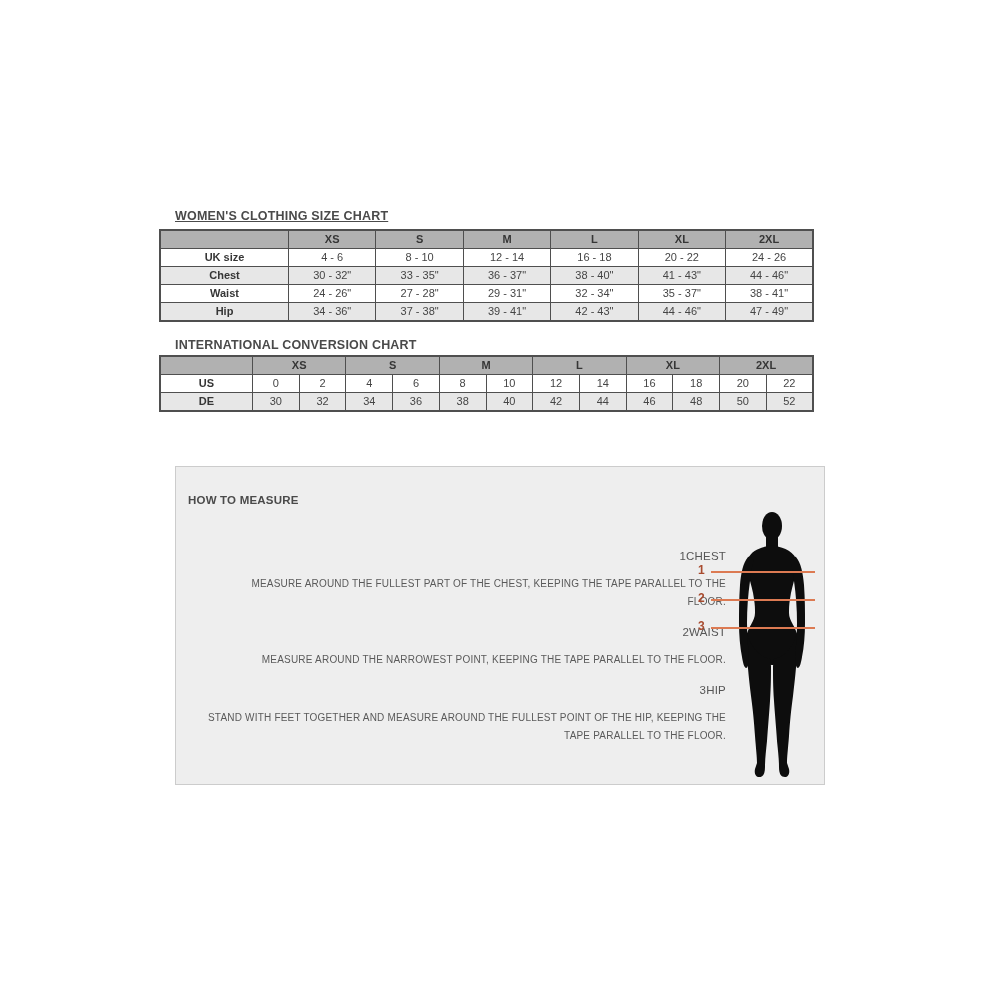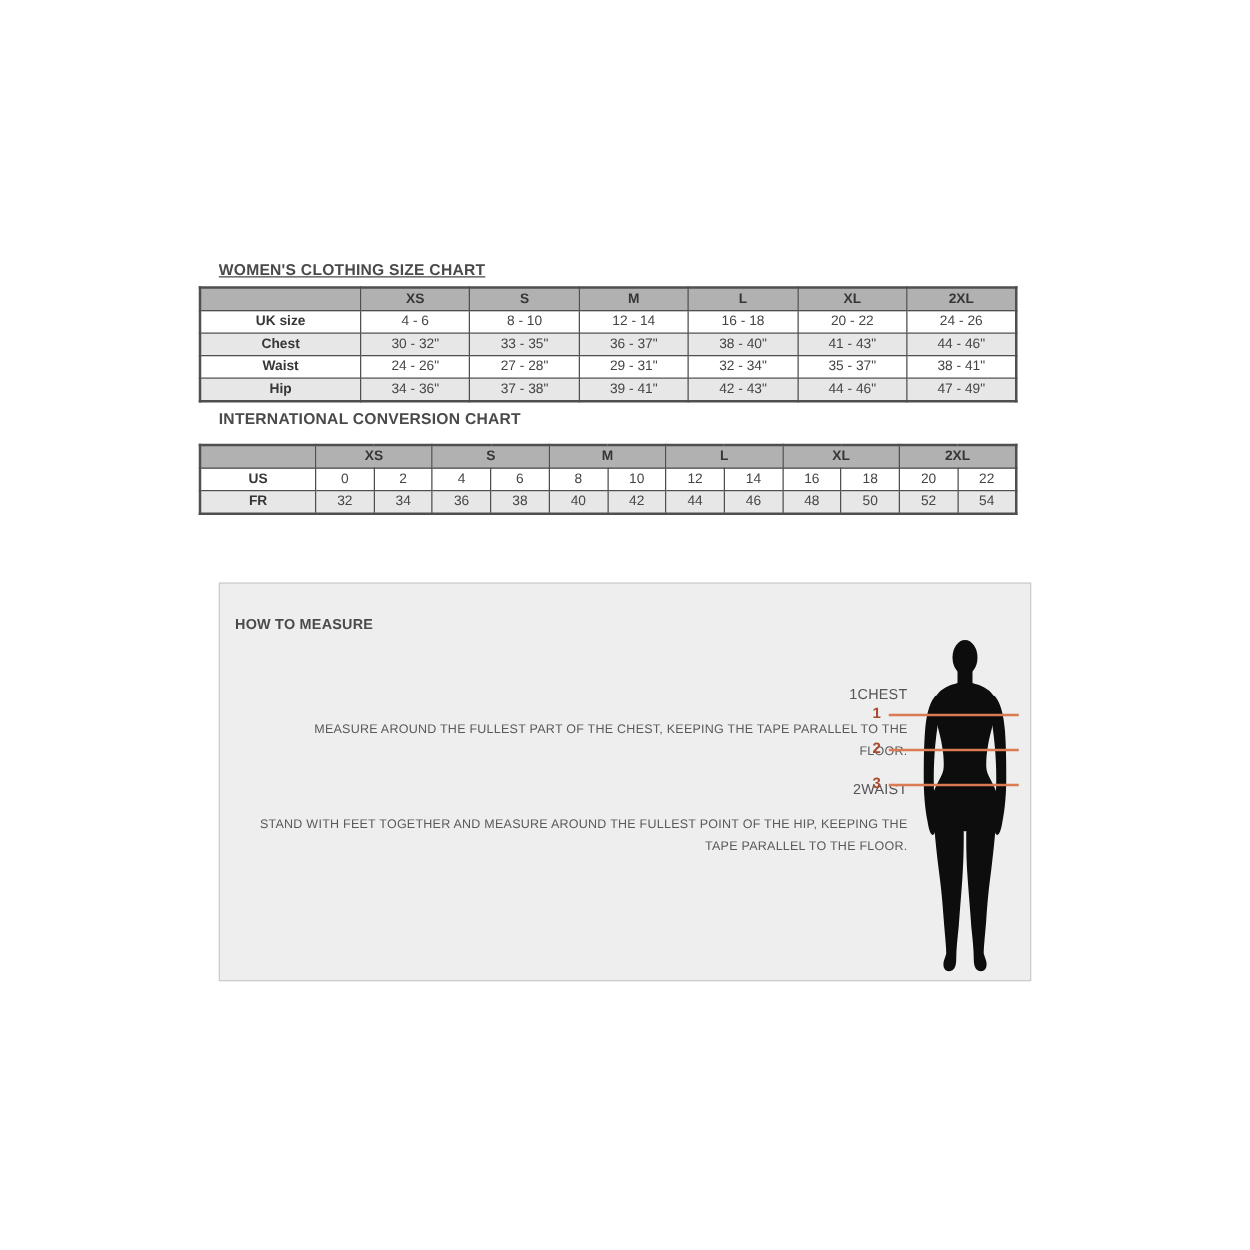--- a/index.html
+++ b/index.html
@@ -5,21 +5,21 @@
   html,body{margin:0;padding:0;background:#fff;}
   .canvas{
     position:relative;width:1000px;height:1000px;background:#fff;
     font-family:"Liberation Sans",sans-serif;color:#474747;overflow:hidden;
   }
   .chart-title{
     position:absolute;left:175px;font-size:12.5px;font-weight:bold;
     color:#4a4a4a;letter-spacing:.2px;white-space:nowrap;
   }
   #title-size{top:209px;text-decoration:underline;}
-  #title-conv{top:328px;}
+  #title-conv{top:338px;}
   table.sizes{
     position:absolute;left:159px;width:655px;border-collapse:collapse;
     table-layout:fixed;border:2px solid var(--table-border,#4f4f4f);
     font-size:11px;color:#454545;
   }
   #size-table{top:229px;}
   #conv-table{top:355px;}
   table.sizes th,table.sizes td{
     border:1px solid var(--table-border,#4f4f4f);
     height:17px;text-align:center;vertical-align:middle;padding:0;line-height:1;
@@ -143,47 +143,49 @@
           <td>8</td>
           <td>10</td>
           <td>12</td>
           <td>14</td>
           <td>16</td>
           <td>18</td>
           <td>20</td>
           <td>22</td>
         </tr>
         <tr>
-          <td class="row-label">FR</td>
+          <td class="row-label">DE</td>
+          <td>30</td>
           <td>32</td>
           <td>34</td>
           <td>36</td>
           <td>38</td>
           <td>40</td>
           <td>42</td>
           <td>44</td>
           <td>46</td>
           <td>48</td>
           <td>50</td>
           <td>52</td>
-          <td>54</td>
         </tr>
       </tbody>
   </table>
 
   <div class="panel">
     <div class="panel-title">HOW TO MEASURE</div>
 
     <div class="steps">
       <p class="step-heading"><span>1</span><span>CHEST</span></p>
       <p class="step-text">MEASURE AROUND THE FULLEST PART OF THE CHEST, KEEPING THE TAPE PARALLEL TO THE
 FLOOR.</p>
 
       <p class="step-heading"><span>2</span><span>WAIST</span></p>
-
+      <p class="step-text">MEASURE AROUND THE NARROWEST POINT, KEEPING THE TAPE PARALLEL TO THE FLOOR.</p>
+
+      <p class="step-heading"><span>3</span><span>HIP</span></p>
       <p class="step-text">STAND WITH FEET TOGETHER AND MEASURE AROUND THE FULLEST POINT OF THE HIP, KEEPING THE
 TAPE PARALLEL TO THE FLOOR.</p>
     </div>
 
     <div class="figure-wrap">
       <svg viewBox="0 0 76 268" xmlns="http://www.w3.org/2000/svg">
         <ellipse class="silhouette" cx="38" cy="15" rx="10" ry="14"></ellipse>
         <rect class="silhouette" x="32" y="20" width="12" height="18"></rect>
         <path class="silhouette" d="M38,34
           C30,36 18,38 14,48 C11,54 14,62 15,66 C17,74 19,80 20,88

